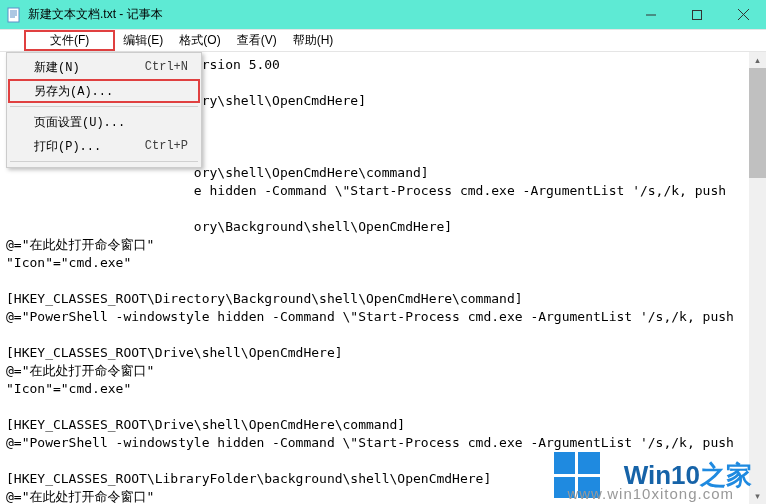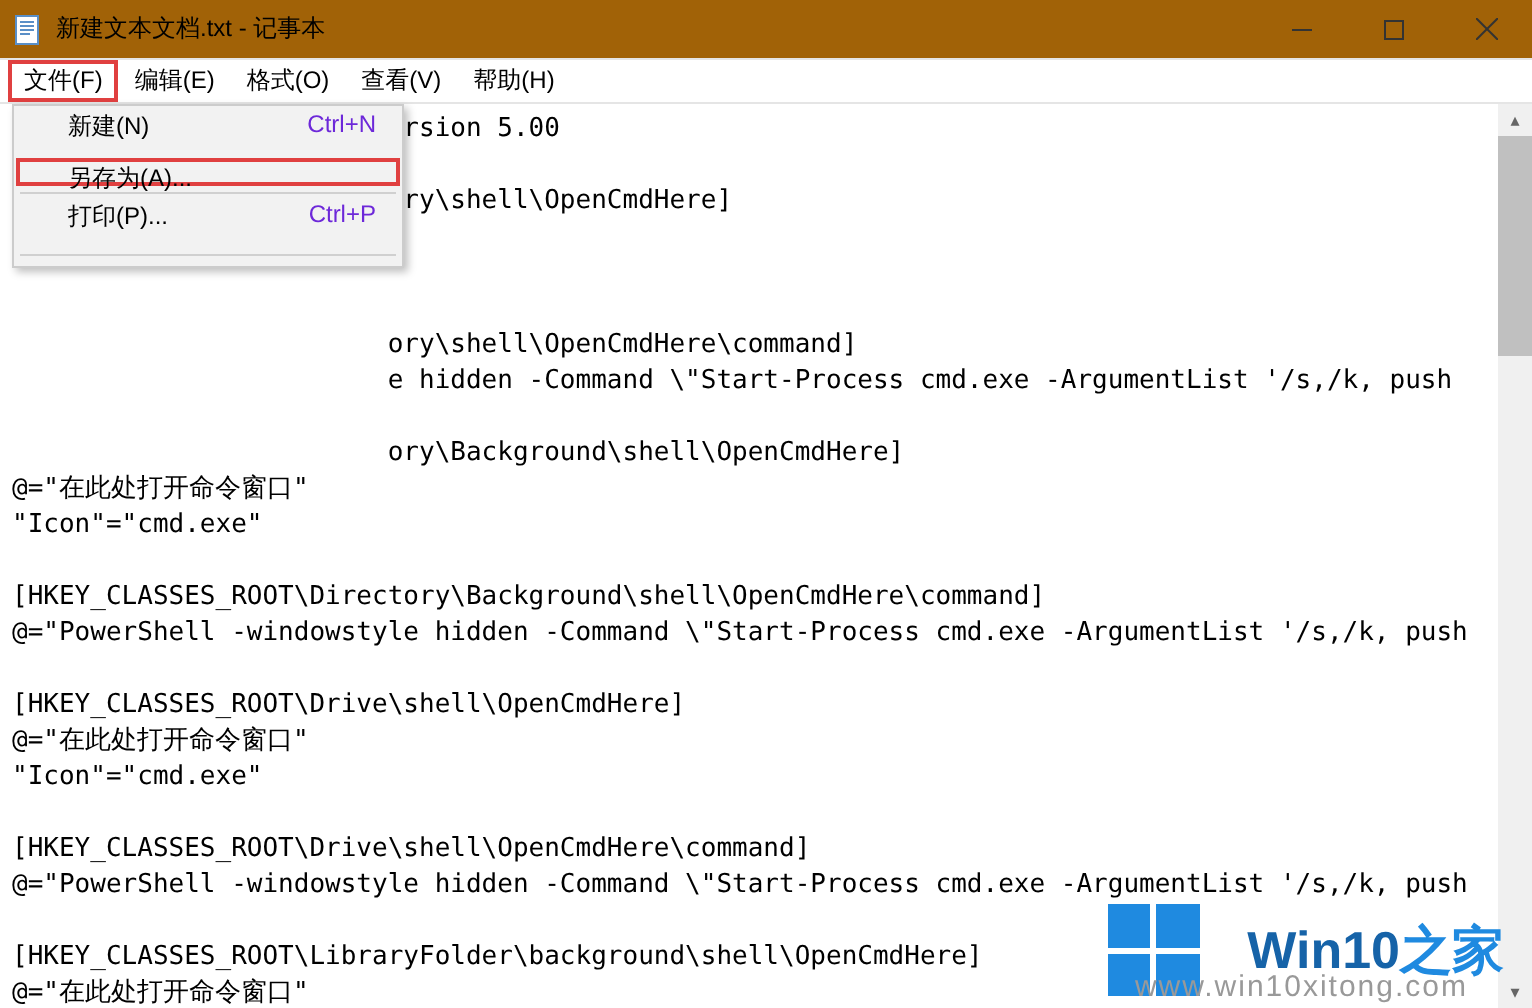--- a/index.html
+++ b/index.html
@@ -1,29 +1,29 @@
 <!DOCTYPE html>
 <html><head>
 <meta charset="utf-8">
 <style>
 * { margin:0; padding:0; box-sizing:border-box; }
 body { font-family: "Microsoft YaHei", SimSun, sans-serif; font-size:12px; background:#fff; width:766px; height:504px; overflow:hidden; position:relative; }
-.titlebar { height:30px; background:#a16207; border-bottom:1px solid #e5e5e5; display:flex; align-items:center; padding-left:6px; }
+.titlebar { height:30px; background:#5eead4; border-bottom:1px solid #e5e5e5; display:flex; align-items:center; padding-left:6px; }
 .titlebar .icon { width:16px; height:16px; margin-right:6px; }
 .titlebar .title { flex:1; color:#000; font-size:12px; }
 .winbtns { display:flex; height:100%; }
 .winbtn { width:46px; display:flex; align-items:center; justify-content:center; color:#555; }
 .winbtn.close { color:#000; }
 .menubar { height:22px; background:#fff; display:flex; align-items:center; padding-left:4px; border-bottom:1px solid #e5e5e5; }
 .menu-item { padding:2px 8px; color:#000; }
-.menu-item.active { border:2px solid #e04040; padding:0 6px; }
+.menu-item.active { border:2px solid #e04040; padding:0 24px;margin-left:20px; }
 .dropdown { position:absolute; left:6px; top:52px; width:196px; background:#f2f2f2; border:1px solid #ccc; box-shadow:2px 2px 4px rgba(0,0,0,0.25); padding:2px 1px; z-index:10; }
-.dd-item { display:flex; align-items:flex-start; height:24px; padding:0 26px; position:relative; color:#000; }
-.dd-item .shortcut { position:absolute; right:12px; color:#6d28d9; }
-.dd-item.hl { border:2px solid #e04040; height:14px; padding:0 24px; }
+.dd-item { display:flex; align-items:center; height:24px; padding:0 26px; position:relative; color:#000;font-family:Liberation Mono, monospace; }
+.dd-item .shortcut { position:absolute; right:12px; color:#404040; }
+.dd-item.hl { border:2px solid #e04040; height:24px; padding:0 24px; }
 .dd-sep { height:1px; background:#d0d0d0; margin:3px 2px; }
 .content { position:absolute; left:4px; right:2px; top:54px; bottom:0; font-family: "NSimSun","SimSun","Consolas",monospace; font-size:13px; line-height:18px; white-space:pre; color:#000; overflow:hidden; padding-left:2px; padding-top:2px; }
 .scrollbar { position:absolute; right:0; top:52px; bottom:0; width:17px; background:#f0f0f0; }
 .scroll-thumb { position:absolute; top:16px; width:17px; height:110px; background:#c0c0c0; }
 .scroll-arrow { position:absolute; width:17px; height:16px; display:flex; align-items:center; justify-content:center; color:#666; font-size:9px; }
 .watermark { position:absolute; right:14px; bottom:6px; display:flex; align-items:center; gap:24px; z-index:5; }
 .watermark .logo { width:46px; height:46px; display:grid; grid-template-columns:1fr 1fr; grid-template-rows:1fr 1fr; gap:3px; }
 .watermark .logo div { background:#1f8ae0; }
 .watermark .text1 { font-size:26px; font-weight:bold; color:#1663a8; font-family:Arial,sans-serif; }
 .watermark .text1 .w10 { color:#1663a8; }
@@ -104,20 +104,23 @@
 <div class="dropdown">
   <div class="dd-item">
     <span>新建(N)</span>
     <span class="shortcut">Ctrl+N</span>
   </div>
   <div class="dd-item hl">
     <span>另存为(A)...</span>
   </div>
   <div class="dd-sep"></div>
   <div class="dd-item">
+    <span>页面设置(U)...</span>
+  </div>
+  <div class="dd-item">
     <span>打印(P)...</span>
     <span class="shortcut">Ctrl+P</span>
   </div>
   <div class="dd-sep"></div>
 </div>
 
 <div class="scrollbar">
   <div class="scroll-arrow" style="top:0">▴</div>
   <div class="scroll-thumb"></div>
   <div class="scroll-arrow" style="bottom:0">▾</div>

